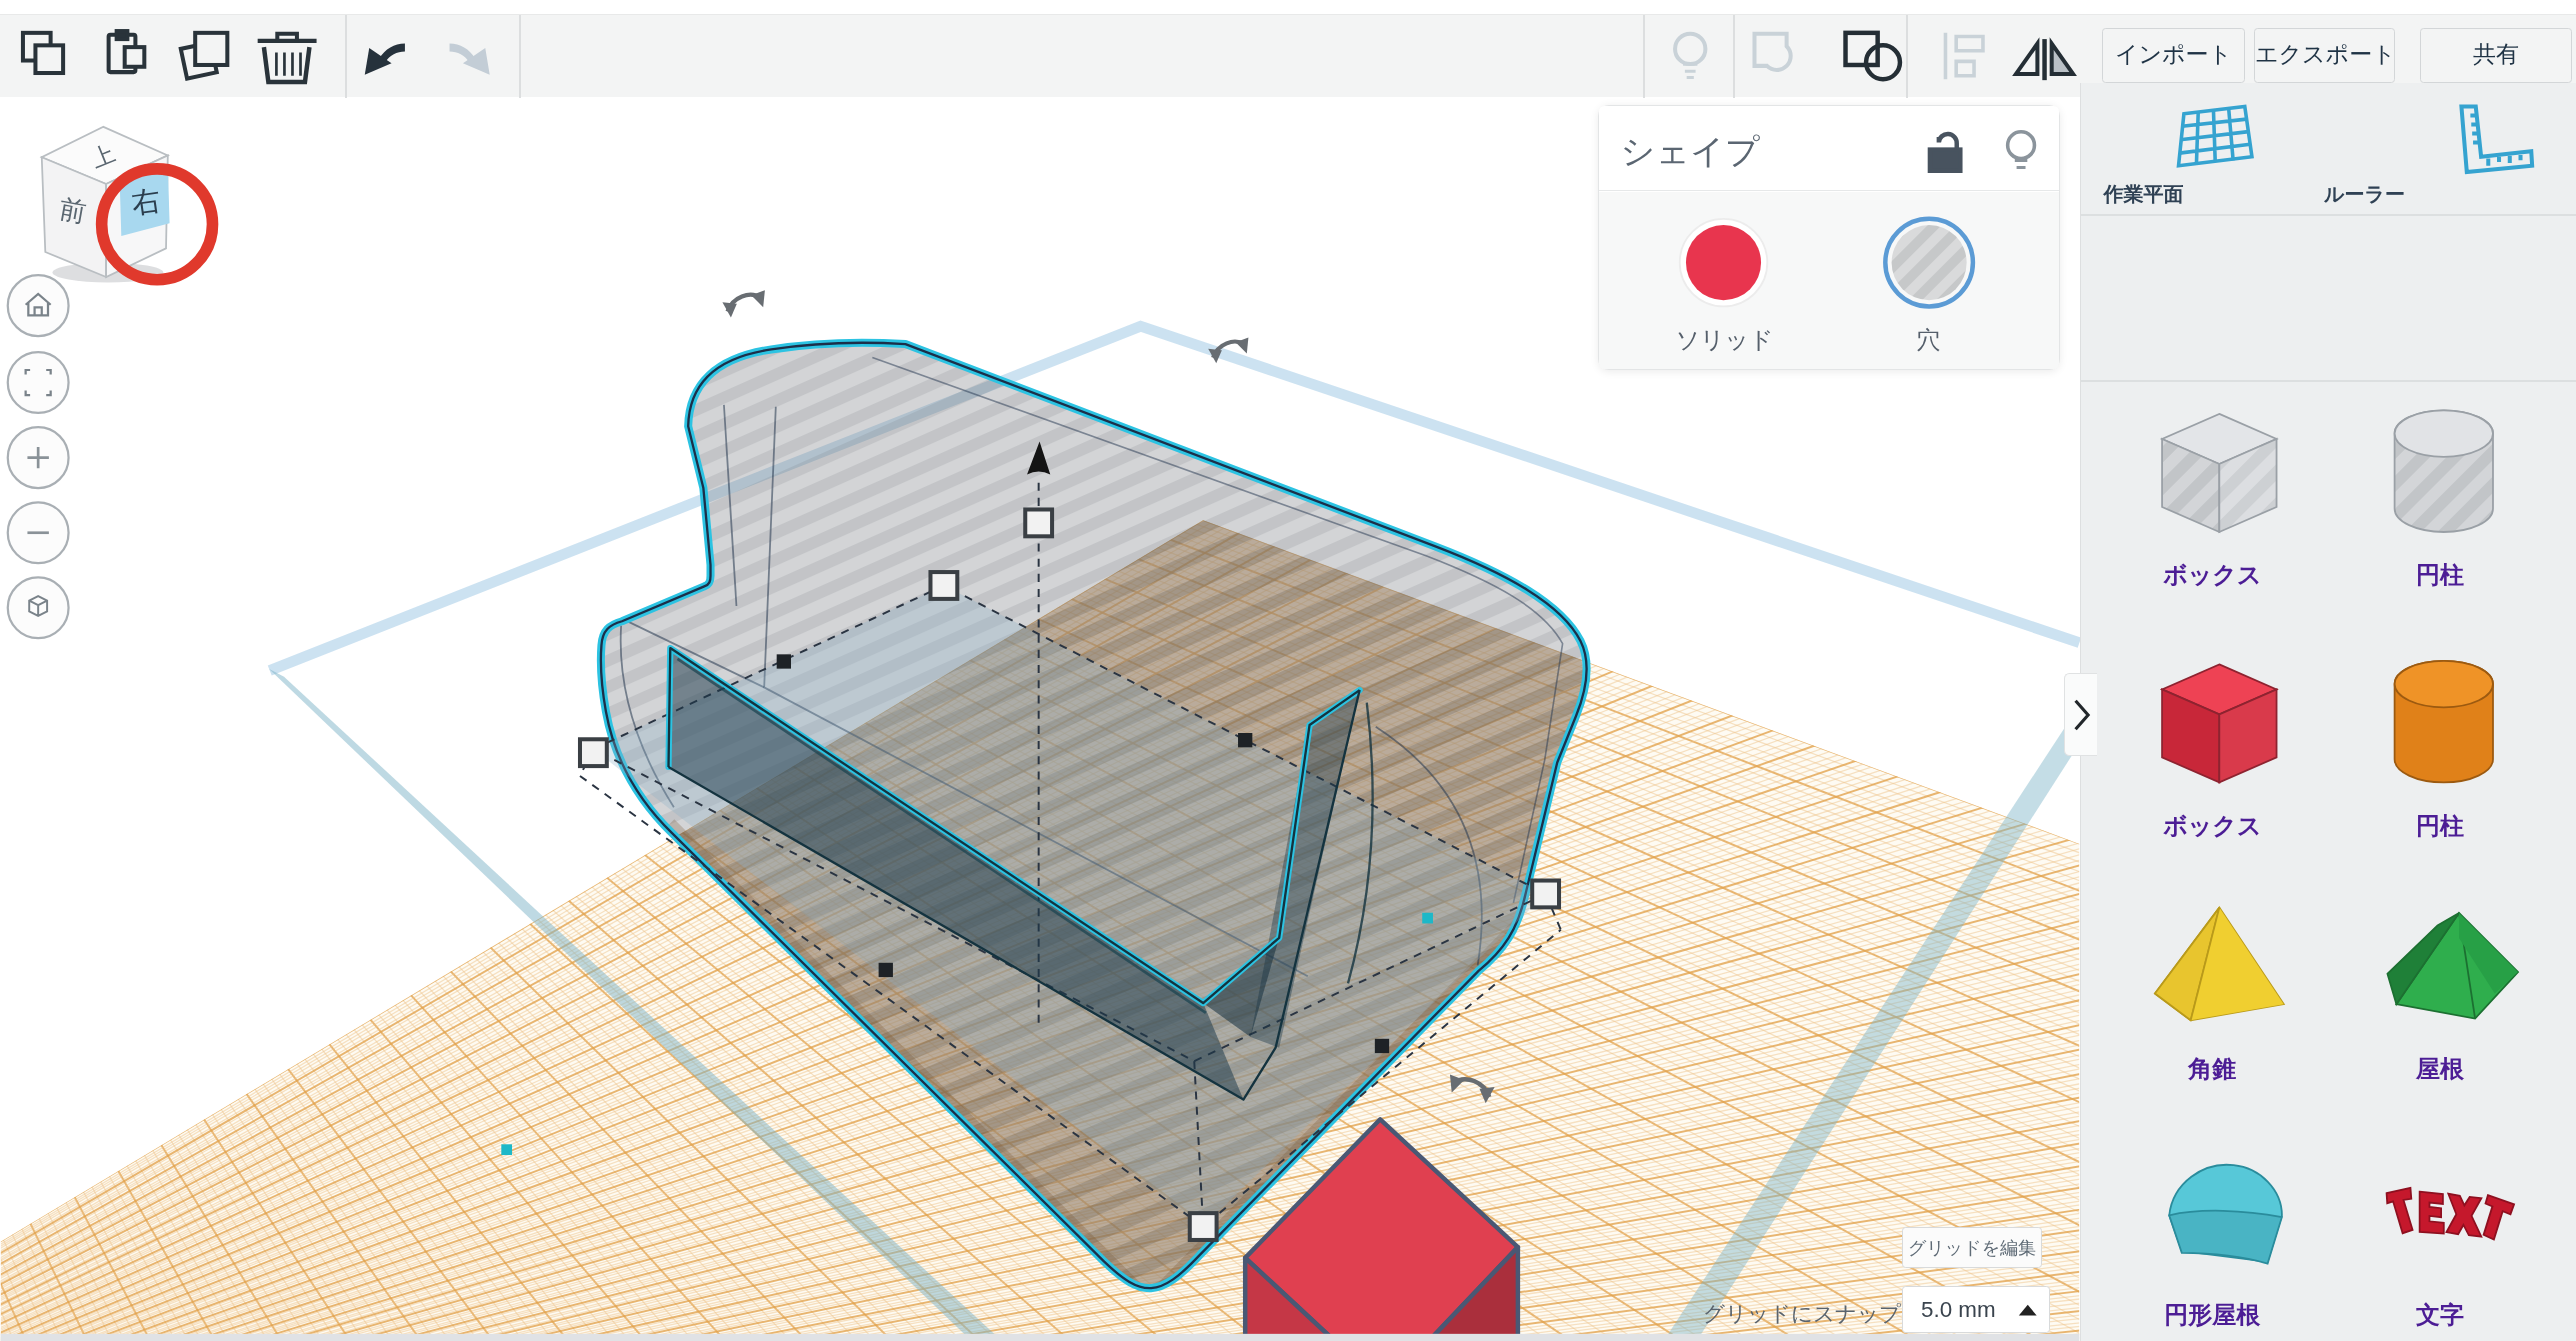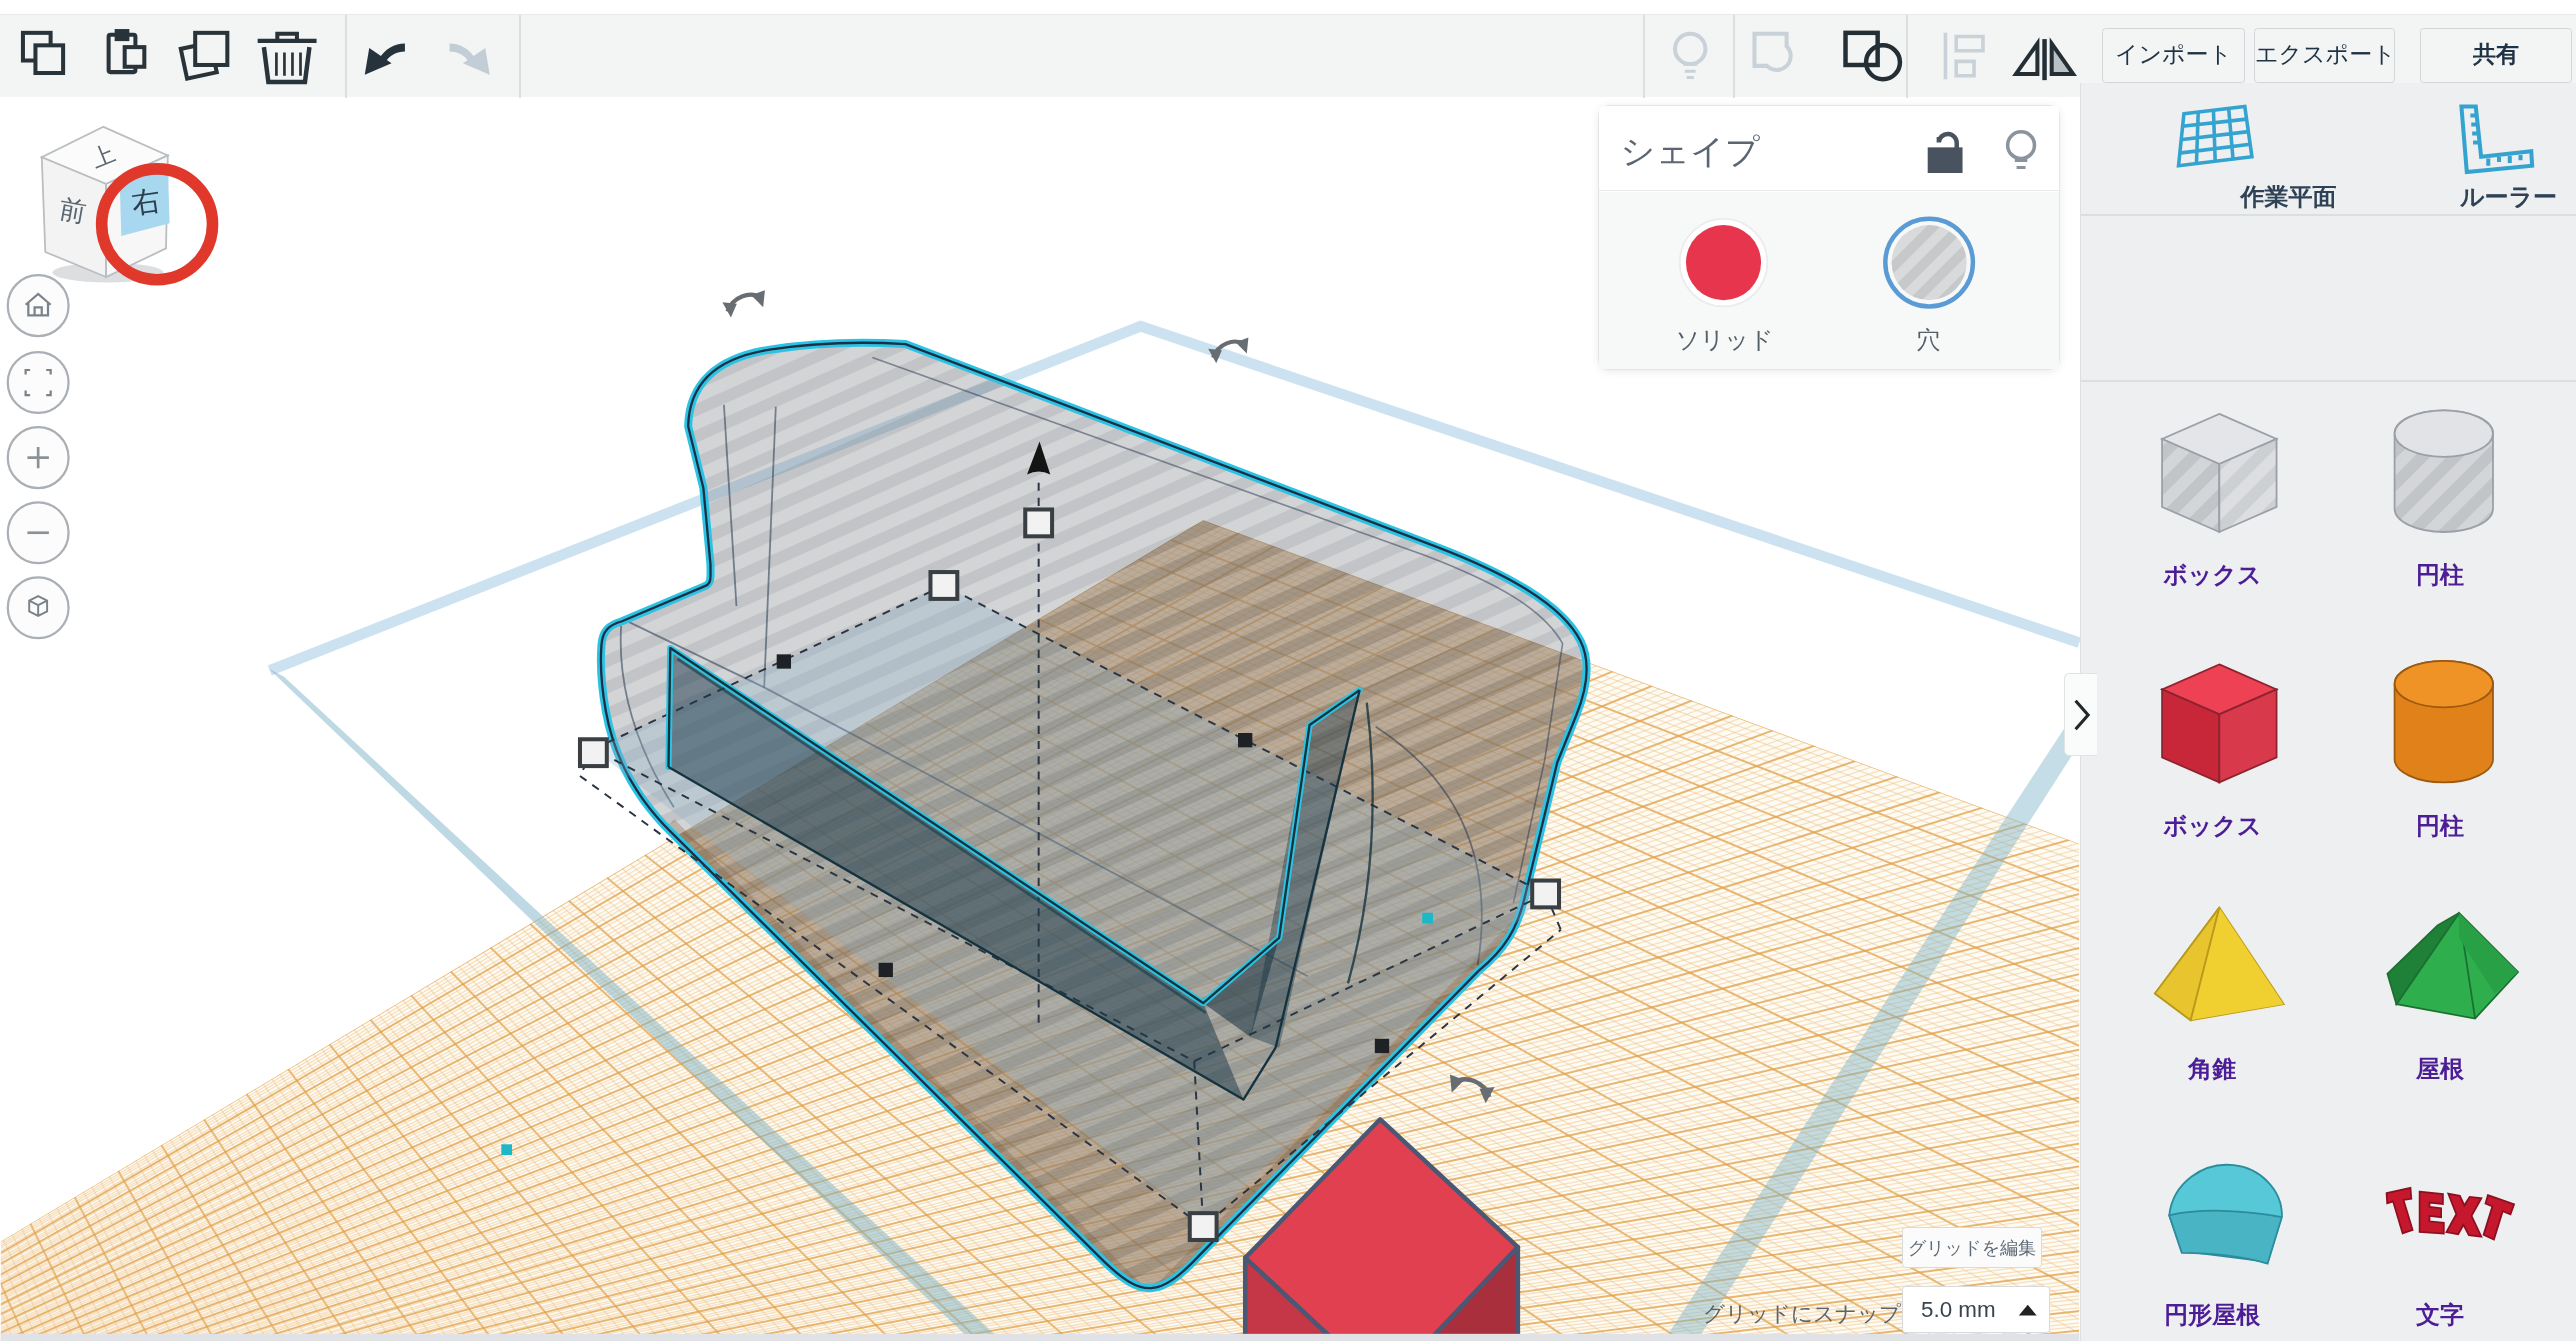--- a/index.html
+++ b/index.html
@@ -2,21 +2,21 @@
 <html style="font-size:14.3px"><head><meta charset="utf-8">
 <style>
 html,body{margin:0;padding:0;width:2576px;height:1342px;overflow:hidden;
  font-family:"Liberation Sans",sans-serif;background:#fff;}
 .abs{position:absolute;}
 #toolbar{left:0;top:14px;width:2576px;height:83px;background:#f3f4f4;border-top:1.8px solid #e8e9e9;box-sizing:border-box;}
 .tdiv{position:absolute;top:0;width:1.8px;height:83px;background:#dcdedf;}
 .tbtn{position:absolute;top:12.5px;height:55px;line-height:51px;border:1.8px solid #d3d6d8;border-radius:3.6px;
  background:#f3f4f4;color:#1f3345;font-size:23px;text-align:center;box-sizing:border-box;white-space:nowrap;overflow:hidden;}
 #sidebar{left:2080px;top:83px;width:496px;height:1258px;background:#edeff0;border-left:1.8px solid #dddfe0;box-sizing:border-box;}
-.slabel{position:absolute;width:233px;text-align:right;color:#2f4154;font-size:24px;font-weight:700;}
+.slabel{position:absolute;width:233px;text-align:left;color:#2f4154;font-size:20px;font-weight:700;}
 .shlabel{position:absolute;width:268px;text-align:center;color:#4c1d95;font-size:24px;font-weight:700;}
 #shapepanel{left:1598px;top:105px;width:460px;height:263px;background:#ffffff;border:0.9px solid #e3e5e6;border-radius:11px;
  box-shadow:0 1.8px 9px rgba(0,0,0,0.08);}
 #gbtn{left:1902px;top:1227px;width:140px;height:41px;line-height:41px;background:#fbfbfb;border:1.8px solid #d8dadb;border-radius:3.6px;
  color:#5f6b76;font-size:18px;text-align:center;box-sizing:border-box;}
 #snaplbl{left:1695px;top:1299px;width:206px;text-align:right;color:#5a646e;font-size:21.5px;}
 #snapbox{left:1902px;top:1286px;width:148px;height:47px;background:#ffffff;border:1.8px solid #d8dadb;border-radius:3.6px;
  color:#3a444e;font-size:22.4px;line-height:45px;box-sizing:border-box;}
 </style></head><body>
 
@@ -645,21 +645,21 @@
         <circle cx="285" cy="53" r="19"></circle>
 </g>
 <g>
 <path d="M 466,27 v 46" stroke="#242e35" stroke-width="5"></path>
 <path d="M 458,32 L 458,66 L 434,66 Z" fill="none" stroke="#242e35" stroke-width="4.5"></path>
 <path d="M 474,32 L 474,66 L 498,66 Z" fill="#b9c0c6" stroke="#242e35" stroke-width="4.5"></path>
 </g>
 </svg>
 <div class="tbtn" style="left:2102px;width:143px;">インポート</div>
 <div class="tbtn" style="left:2254px;width:141px;">エクスポート</div>
-<div class="tbtn" style="left:2420px;width:152px;font-weight:bold;">共有</div>
+<div class="tbtn" style="left:2420px;width:152px;">共有</div>
 </div>
 <div class="abs" id="shapepanel">
  <div class="abs" style="left:0;top:0;width:460px;height:84px;background:#fff;border-bottom:1.8px solid #e6e8e9;border-radius:5.4px 5.4px 0 0;"></div>
  <div class="abs" style="left:0;top:86px;width:460px;height:177px;background:#f7f8f8;border-radius:0 0 5.4px 5.4px;"></div>
  <div class="abs" style="left:21.5px;top:23px;font-size:34px;color:#5b6672;">シェイプ</div>
  <svg class="abs" style="left:322px;top:21.5px" width="134" height="45" viewBox="0 0 150 50">
   <g stroke="#48535f" stroke-width="5" fill="none">
    <rect x="10" y="24" width="34" height="24" fill="#48535f"></rect>
         <path d="M 40,24 v -7 a 10 10 0 0 0 -20,-1 v -6"></path>
   </g>

